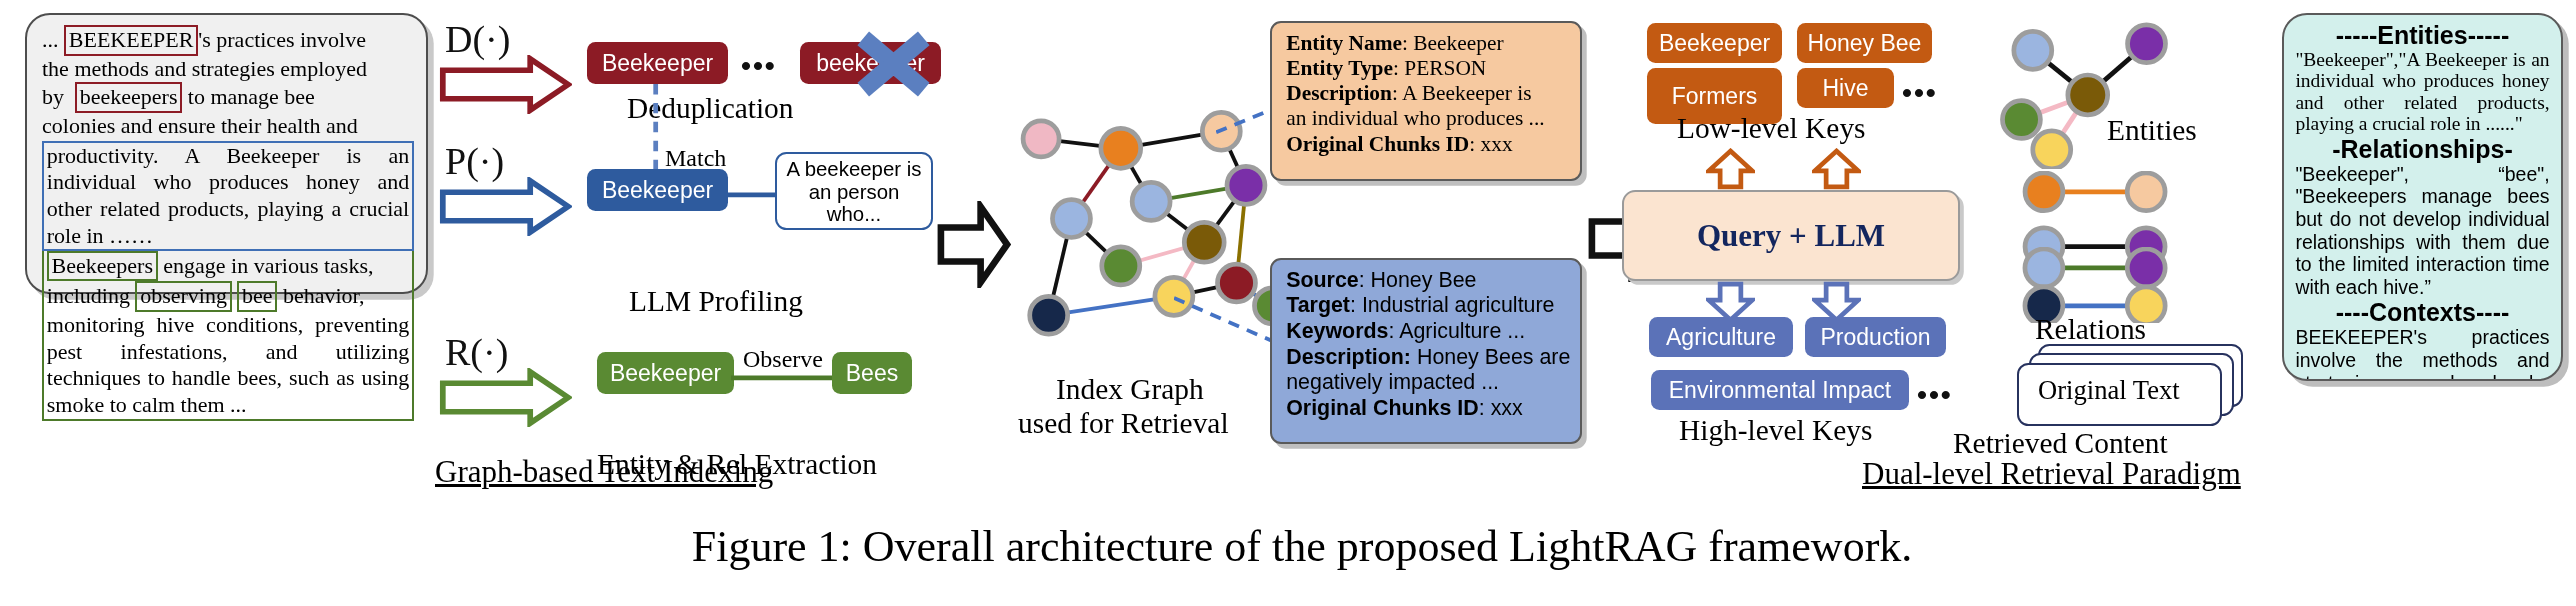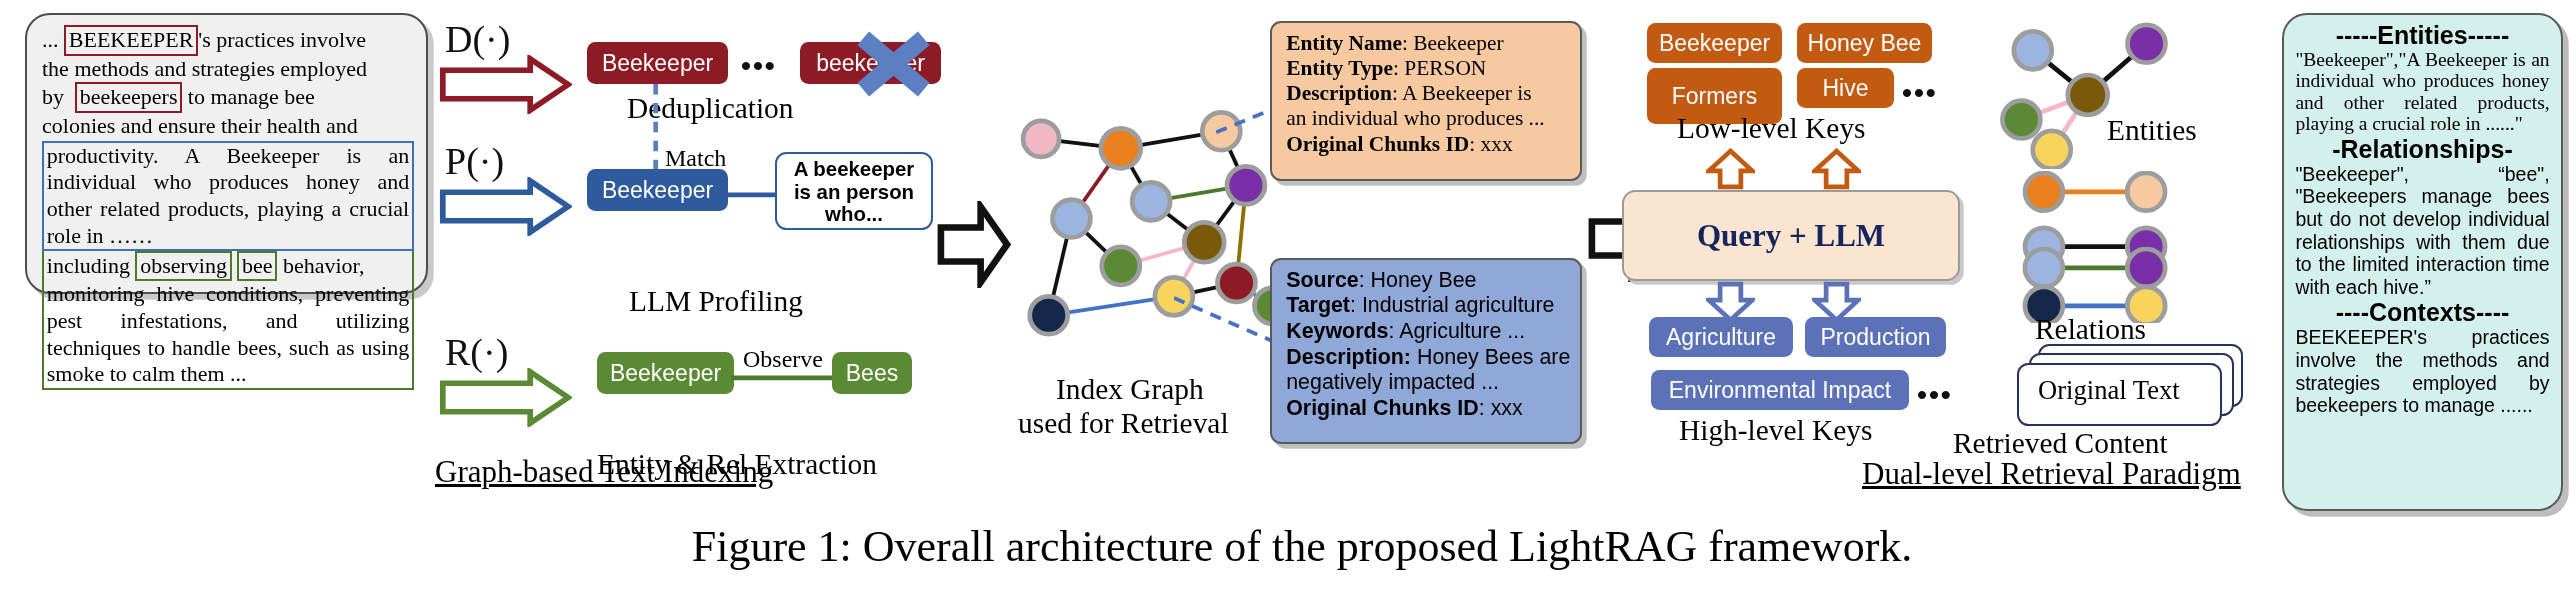--- a/index.html
+++ b/index.html
@@ -45,21 +45,21 @@
   .cap-sm{font-size:24px;}
   .cap-lg{font-size:29.4px;}
   .cap-ul{text-decoration:underline;font-size:29.4px;}
 
   .dots{position:absolute;font-size:28.5px;letter-spacing:1.9px;color:#111;font-family:"Liberation Sans",sans-serif;font-weight:bold;}
 
   
   #profile-callout{
     position:absolute;border:2.8px solid #2e5b9e;border-radius:11.4px;background:#fff;
     font-family:"Liberation Sans",sans-serif;font-size:20.4px;color:#000;
-    text-align:center;line-height:1.12;padding:3.8px 5.7px;box-sizing:border-box;font-weight:bold;
+    text-align:center;line-height:1.12;padding:3.8px 5.7px;box-sizing:border-box;
   }
 
   
   .card{
     position:absolute;border:2.8px solid #5a5a5a;border-radius:11px;
     box-shadow:4.7px 4.7px 0 #bfbfbf;box-sizing:border-box;margin-left:7px;
   }
   #entity-card{background:#f6c9a0;}
   #relation-card{background:#8fa8d8;}
   .card .line{display:block;white-space:nowrap;}
@@ -108,20 +108,21 @@
 <body>
 
 <div class="abs" id="source-doc">
   <div class="txt">
     <span>...&nbsp;<span class="hl hl-red">BEEKEEPER</span><span>'s practices involve</span></span>
     <div style="white-space:nowrap;">the methods and strategies employed</div>
     <div style="white-space:nowrap;"><span>by</span>&nbsp;&nbsp;<span class="hl hl-red">beekeepers</span>&nbsp;<span>to      manage      bee</span></div>
     <div style="white-space:nowrap;">colonies and ensure their health and</div>
     <div class="hl-blue-box" style="margin-top:0.9px;">productivity.  A  Beekeeper  is  an individual who produces honey and other  related  products,  playing  a crucial role in ……</div>
     <div style="border:2.4px solid #4d7a2a;border-top:none;padding:0 2.8px;margin-top:-0.9px;">
+      <div style="white-space:nowrap;"><span class="hl hl-green">Beekeepers</span> <span>engage in various tasks,</span></div>
       <div style="white-space:nowrap;"><span>including</span> <span class="hl hl-green">observing</span> <span class="hl hl-green">bee</span> <span>behavior,</span></div>
       <div style="text-align:justify;">monitoring        hive        conditions, preventing  pest  infestations,  and utilizing  techniques  to handle  bees, such as using smoke to calm them ...</div>
     </div>
   </div>
 </div>
 
 <div class="fn-label" style="left:445px;top:17px;">D(·)</div>
 <div class="fatarrow" style="left:439px;top:55px;">
   <svg width="133" height="59" viewBox="0 0 140 62">
       <polygon points="4,16 96,16 96,4 136,31 96,58 96,46 4,46" fill="#ffffff" stroke="#8c1b25" stroke-width="6"></polygon>
@@ -351,21 +352,21 @@
 <div class="cap cap-lg" style="left:2035px;top:313px;">Relations</div>
 
 <div class="stackcard" style="left:2038px;top:344px;width:201px;height:59px;"></div>
 <div class="stackcard" style="left:2029px;top:353px;width:201px;height:59px;"></div>
 <div class="stackcard" style="left:2017px;top:363px;width:201px;height:59px;background:#fff;"></div>
 <div id="orig-text-label" style="left:2038px;top:375px;">Original Text</div>
 <div class="cap cap-lg" style="left:1953px;top:427px;">Retrieved Content</div>
 
 <div class="cap cap-ul" style="left:1862px;top:456px;font-size:31px;">Dual-level Retrieval Paradigm</div>
 
-<div id="output-panel" style="left:2282px;top:13.3px;width:281px;height:498px;padding:5.7px 11.4px;">
+<div id="output-panel" style="left:2282px;top:13.3px;width:281px;height:368px;padding:5.7px 11.4px;">
   <div class="hdr">-----Entities-----</div>
   <div class="para-serif">"Beekeeper","A  Beekeeper  is  an individual who produces honey and other   related   products,   playing  a crucial role in ......"</div>
   <div class="hdr">-Relationships-</div>
   <div class="para-sans">"Beekeeper", “bee", "Beekeepers manage  bees  but  do  not  develop individual  relationships  with  them due to the limited interaction time with each hive.”</div>
   <div class="hdr">----Contexts----</div>
   <div class="para-sans">BEEKEEPER's  practices  involve  the methods  and  strategies  employed by beekeepers to manage ......</div>
 </div>
 
 <div id="figure-caption">Figure 1: Overall architecture of the proposed LightRAG framework.</div>
 

